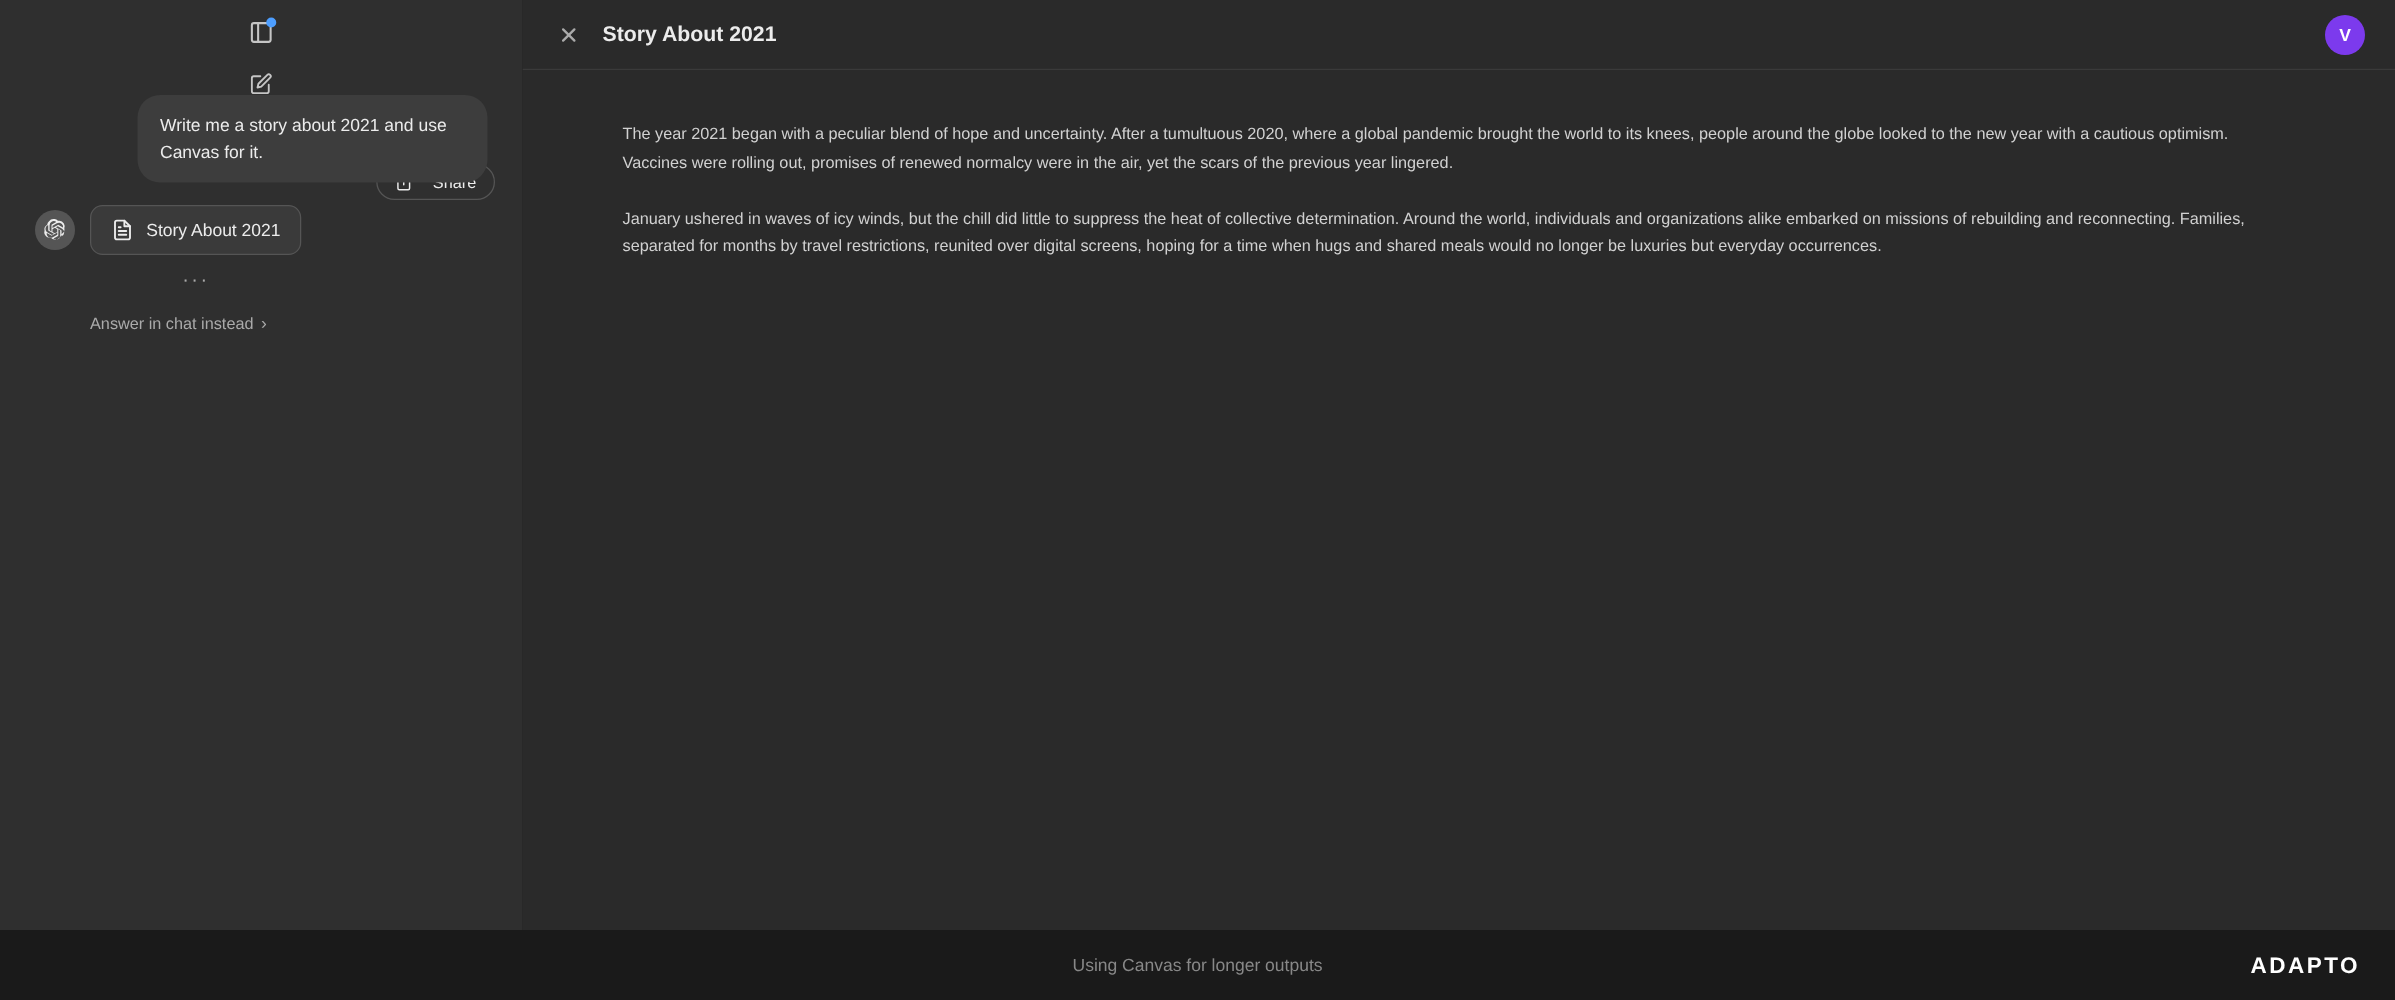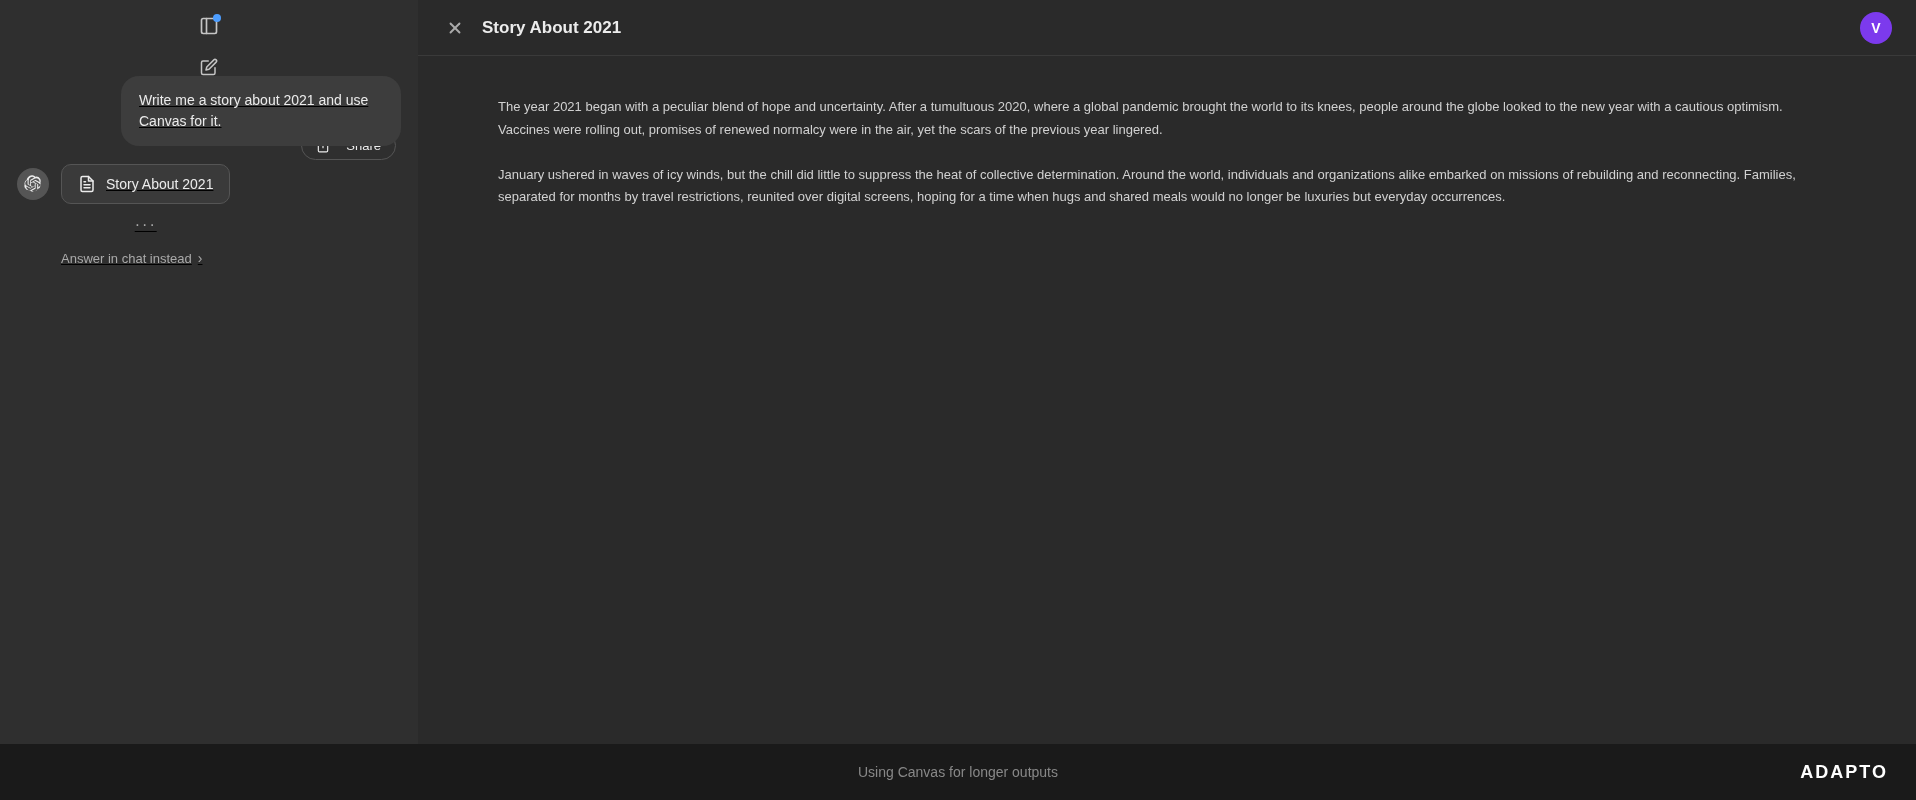--- a/index.html
+++ b/index.html
@@ -84,25 +84,24 @@
       padding: 6px 14px;
       border-radius: 20px;
       cursor: pointer;
       display: flex;
       align-items: center;
       gap: 16px;
     }
 
     .sidebar-content {
       flex: 1;
-      padding: 20px 17px;
+      padding: 20px 28px;
       display: flex;
       flex-direction: column;
       gap: 18px;
-      text-decoration: underline;
     }
 
     .chat-message-bubble {
       background: #3d3d3d;
       color: #ececec;
       font-size: 14px;
       line-height: 1.5;
       padding: 14px 18px;
       border-radius: 18px;
       max-width: 280px;

